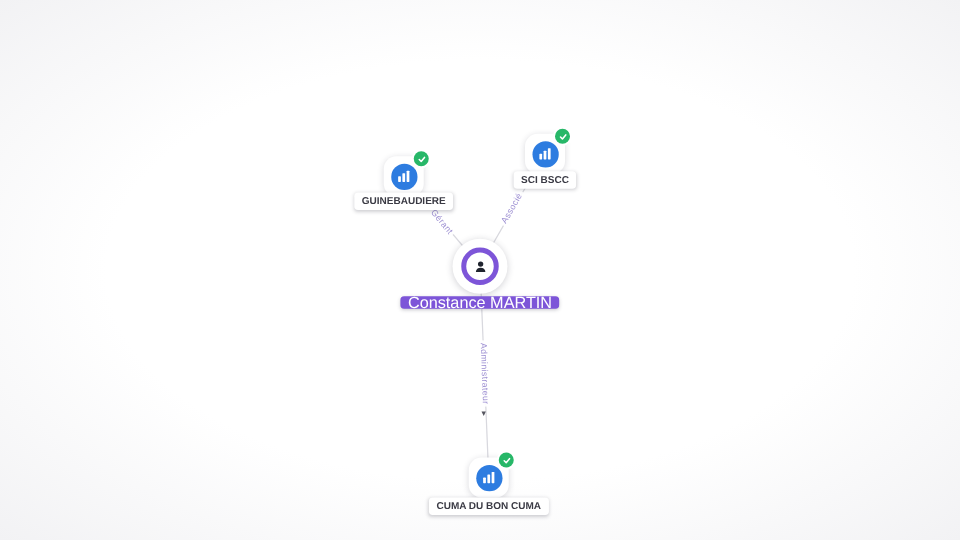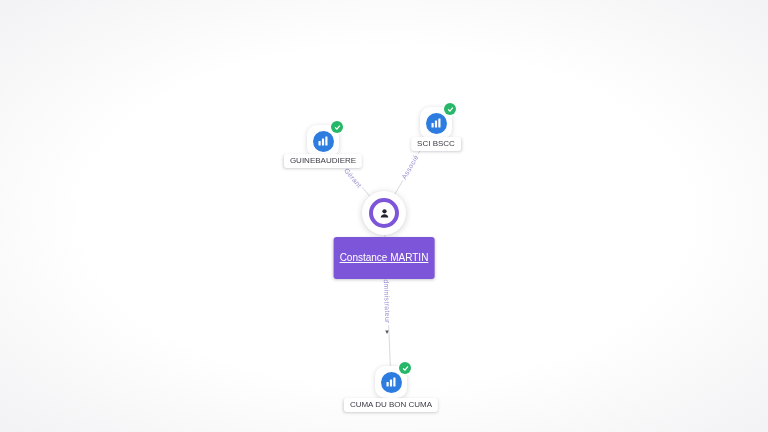--- a/index.html
+++ b/index.html
@@ -30,39 +30,39 @@
   .check-badge{
     position:absolute;top:-4px;right:-4px;width:12px;height:12px;border-radius:50%;
     background:#27b768;box-shadow:0 0 0 1.5px #fff;
     display:flex;align-items:center;justify-content:center;
   }
   .node-label{
     position:absolute;left:0;transform:translateX(-50%);white-space:nowrap;
     background:#fff;color:#3a3a44;font-size:8px;line-height:10px;
     padding:2px 6px;border-radius:3px;
     box-shadow:0 1px 3px rgba(40,40,60,.22);
+    font-weight:bold;
   }
   
   .person-outer{
     position:absolute;transform:translate(-50%,-50%);
     width:44px;height:44px;border-radius:50%;background:#fff;
     box-shadow:0 1px 6px rgba(40,40,60,.22);
     display:flex;align-items:center;justify-content:center;
   }
   .person-ring{
     width:22px;height:22px;border-radius:50%;background:#fff;
     border:4px solid #7d55d8;
     display:flex;align-items:center;justify-content:center;
   }
   .person-badge{
     position:absolute;left:0;transform:translateX(-50%);white-space:nowrap;
-    background:#7d55d8;color:#fff;font-size:10px;line-height:10px;
-    padding:16px 6px;border-radius:3px;
+    background:#7d55d8;color:#fff;font-size:13px;line-height:10px;
+    padding:0 6px;border-radius:3px;
     box-shadow:0 1px 3px rgba(40,40,60,.25);
-    text-decoration:underline;
   }
   
   .edge-label{
     position:absolute;white-space:nowrap;
     transform:translate(-50%,-50%) rotate(var(--rot,0deg));
     color:#9d8fd2;font-size:7px;letter-spacing:.3px;
     background:rgba(255,255,255,.92);padding:0 2px;
   }
   .edge-arrow{
     position:absolute;transform:translate(-50%,-50%);

